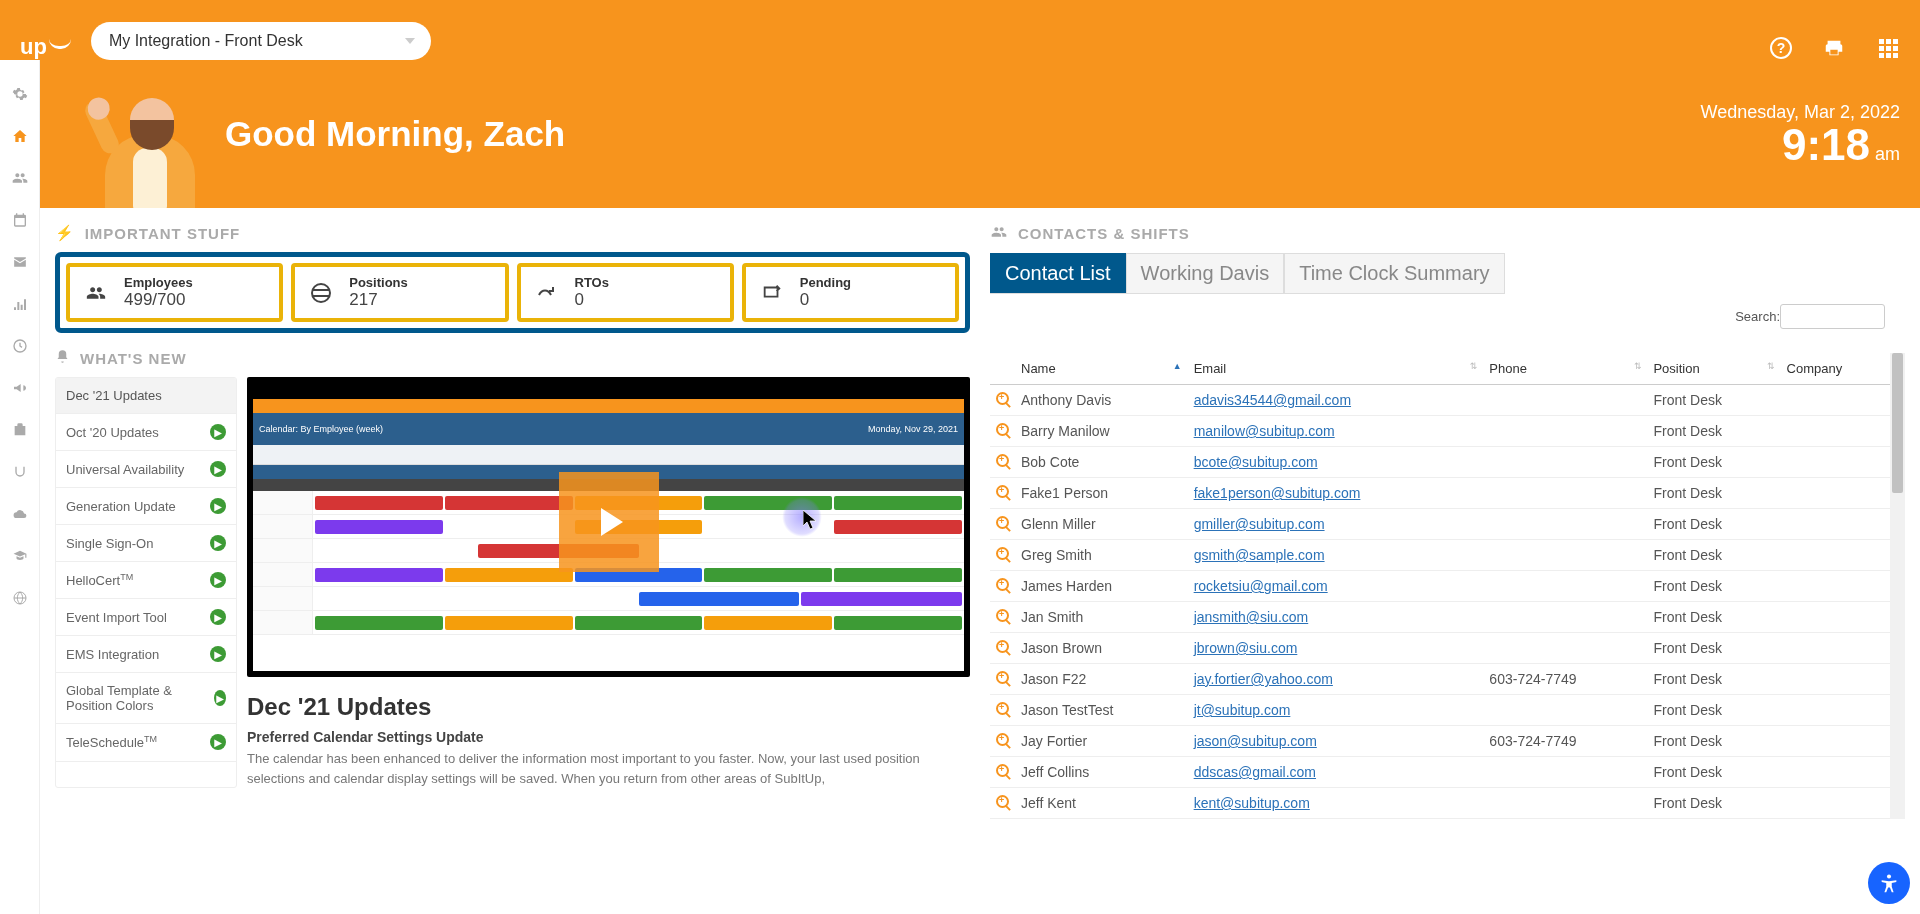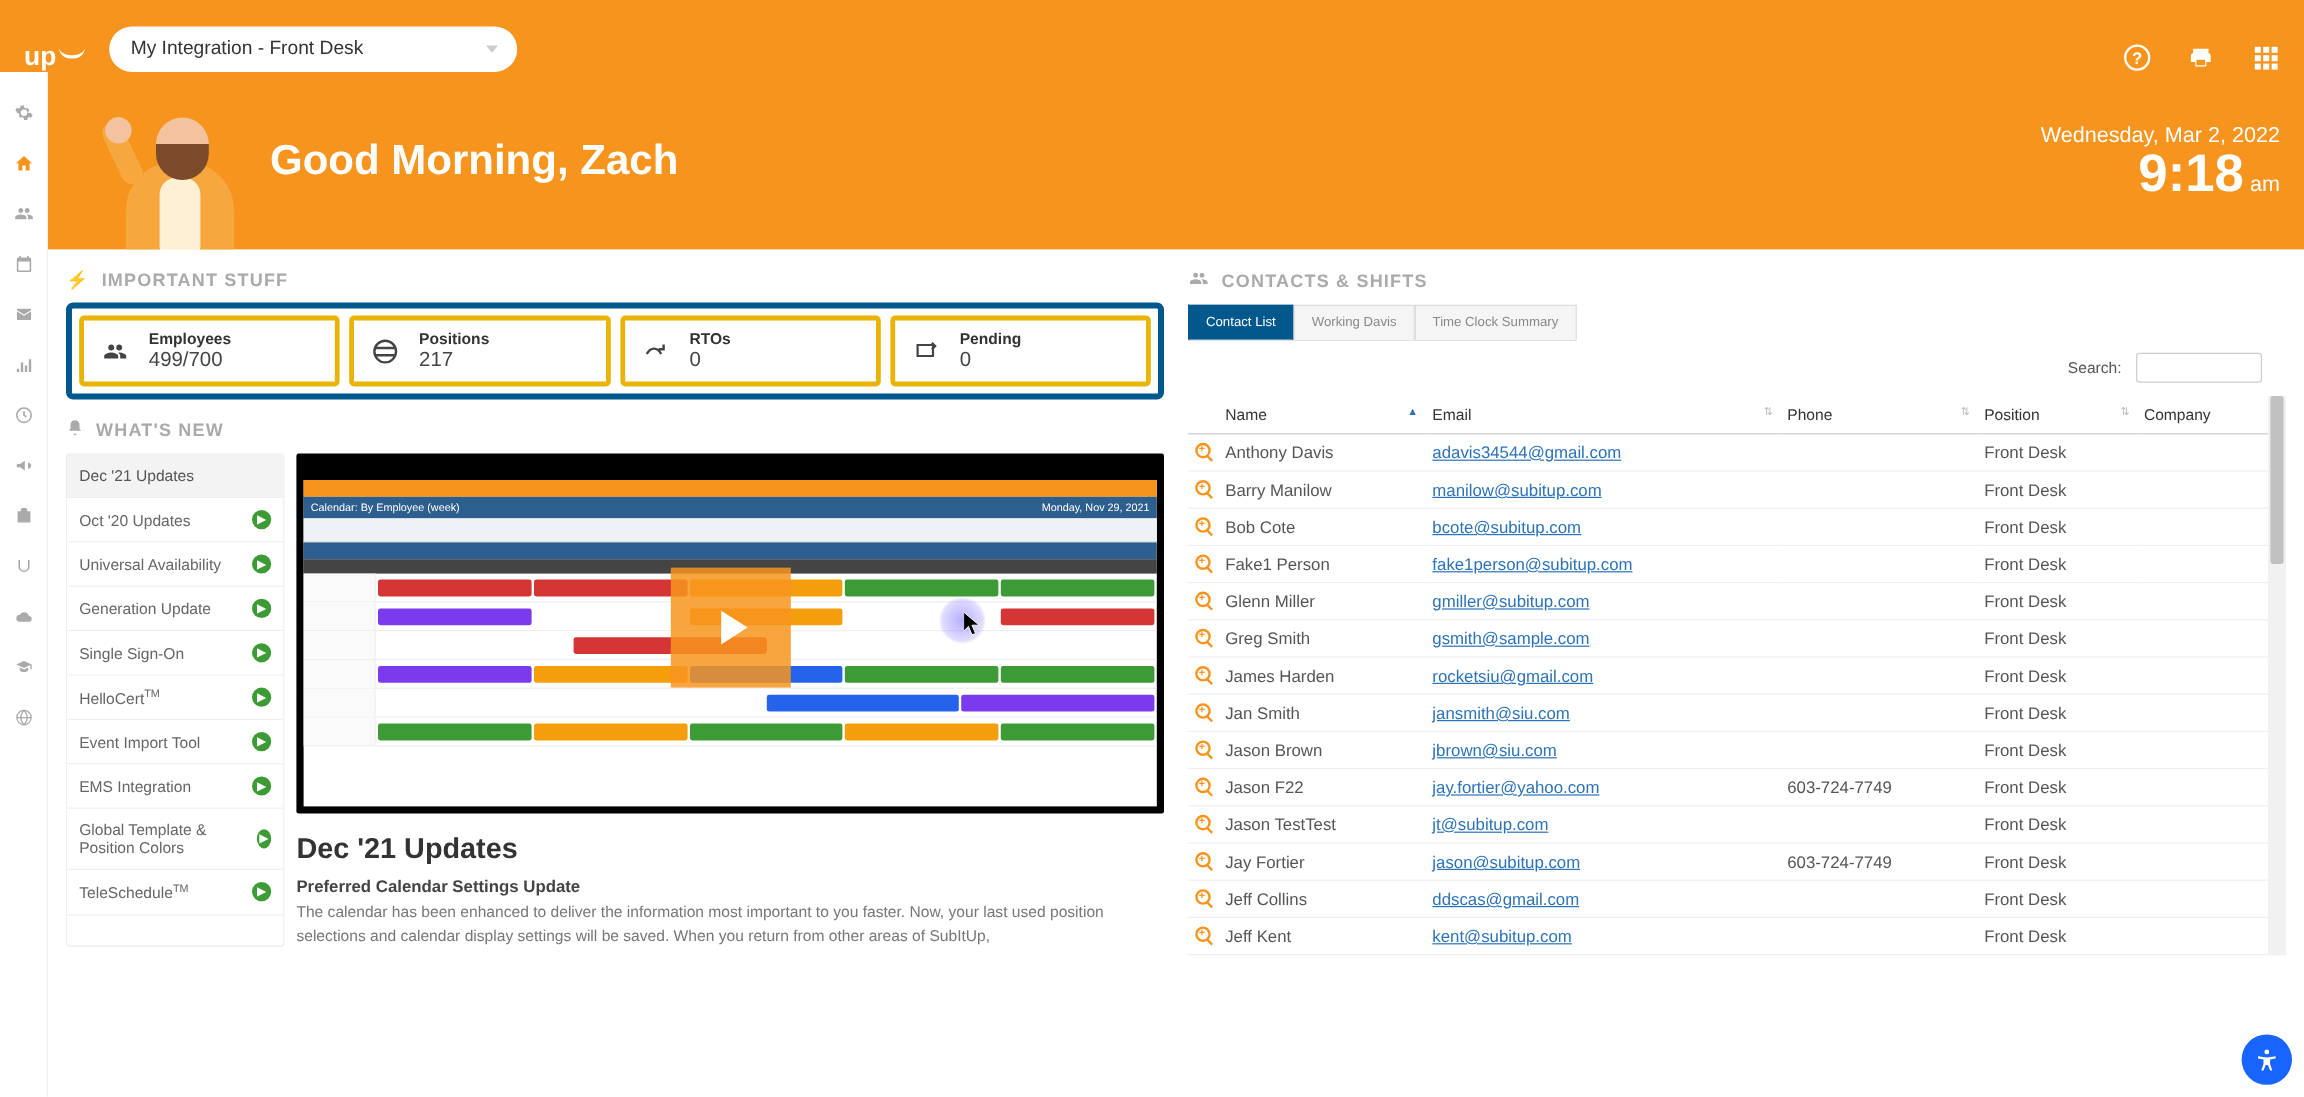--- a/index.html
+++ b/index.html
@@ -57,42 +57,42 @@
   
   .wn-wrap{display:flex;gap:10px}
   .wn-list{width:182px;border:1px solid #eee;border-radius:3px;overflow:hidden;font-size:13px}
   .wn-item{padding:10px 10px;border-bottom:1px solid #eee;display:flex;align-items:center;justify-content:space-between;background:#fff;cursor:pointer;color:#666}
   .wn-item.active{background:#f3f3f3;color:#555}
   .wn-arrow{width:16px;height:16px;border-radius:50%;background:#3d9b35;color:#fff;font-size:10px;display:flex;align-items:center;justify-content:center}
   .wn-main{flex:1;min-width:0}
   .video-box{background:#000;height:300px;border-radius:2px;position:relative;overflow:hidden}
   .video-inner{position:absolute;left:6px;right:6px;top:22px;bottom:6px;background:#fff}
   .vb-top{background:#f7941d;height:14px}
-  .vb-blue{background:#2c5f8d;height:18px;color:#fff;font-size:9px;display:flex;align-items:center;padding:0 6px;justify-content:space-between}
+  .vb-blue{background:#2c5f8d;height:32px;color:#fff;font-size:9px;display:flex;align-items:center;padding:0 6px;justify-content:space-between}
   .vb-bar{background:#eef2f5;height:20px;border-bottom:1px solid #ddd}
   .vb-row{display:flex;border-bottom:1px solid #eee;height:24px;font-size:7px}
   .vb-row .lbl{width:60px;background:#fafafa;border-right:1px solid #eee}
   .vb-row .cells{flex:1;display:flex;gap:2px;padding:2px}
   .cell{height:14px;border-radius:2px;margin-top:3px}
   .c-purple{background:#7c3aed;flex:1}
   .c-green{background:#3d9b35;flex:1}
   .c-red{background:#d53535;flex:1}
   .c-orange{background:#f59e0b;flex:1}
   .c-blue{background:#2563eb;flex:1}
   .play-btn{position:absolute;left:50%;top:50%;transform:translate(-50%,-55%);width:100px;height:100px;background:rgba(247,148,29,.85);display:flex;align-items:center;justify-content:center}
   .play-btn:before{content:'';border-left:22px solid #fff;border-top:14px solid transparent;border-bottom:14px solid transparent;margin-left:6px}
   .wn-title{font-size:24px;font-weight:bold;color:#333;margin:16px 0 8px}
   .wn-sub{font-size:14px;font-weight:bold;color:#444;margin-bottom:4px}
   .wn-body{font-size:13px;color:#777;line-height:1.5}
 
   
   .tabs{display:flex;margin-bottom:10px;border-bottom:1px solid #ddd;width:fit-content}
-  .tab{padding:8px 14px;font-size:11px;color:#888;background:#f5f5f5;border:1px solid #ddd;border-bottom:none;cursor:pointer}
+  .tab{padding:8px 14px;font-size:20px;color:#888;background:#f5f5f5;border:1px solid #ddd;border-bottom:none;cursor:pointer}
   .tab.active{background:#00588c;color:#fff;border-color:#00588c}
-  .search-row{display:flex;justify-content:flex-end;align-items:center;gap:12px;font-size:13px;color:#555;margin-bottom:11px;padding-right:20px}
+  .search-row{display:flex;justify-content:flex-end;align-items:center;gap:0;font-size:13px;color:#555;margin-bottom:24px;padding-right:20px}
   .search-row input{border:1px solid #ccc;border-radius:3px;padding:4px 6px;width:105px}
   .table-wrap{position:relative}
   .tbl{width:100%;border-collapse:collapse;font-size:14px}
   .tbl th{text-align:left;padding:8px 6px;color:#333;font-weight:normal;font-size:13px;border-bottom:1px solid #ccc;background:#fff}
   .tbl th .sort{float:right;color:#bbb;font-size:9px}
   .tbl th.sorted .sort{color:#2b72b8}
   .tbl td{padding:7px 6px;border-bottom:1px solid #eee;color:#555}
   .tbl td.mag{width:24px;color:#f7941d;text-align:center}
   .mag-icon{display:inline-block;width:13px;height:13px;border:2px solid #f7941d;border-radius:50%;position:relative}
   .mag-icon:after{content:'';position:absolute;width:6px;height:2px;background:#f7941d;bottom:-3px;right:-4px;transform:rotate(45deg)}

